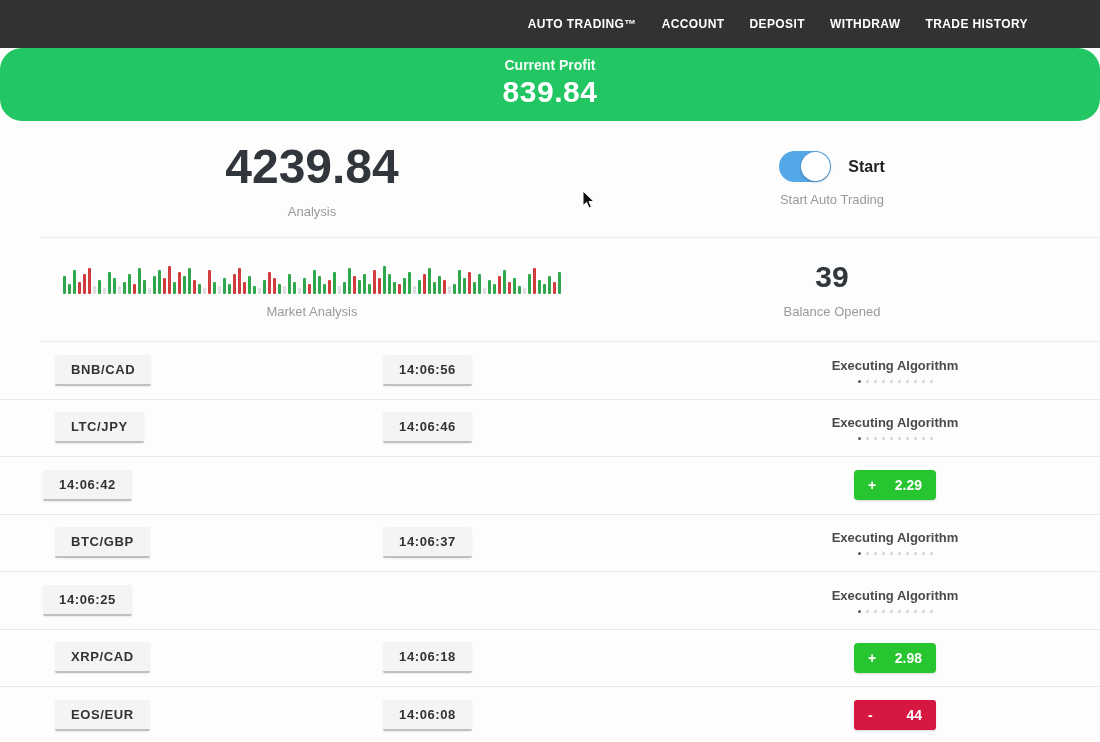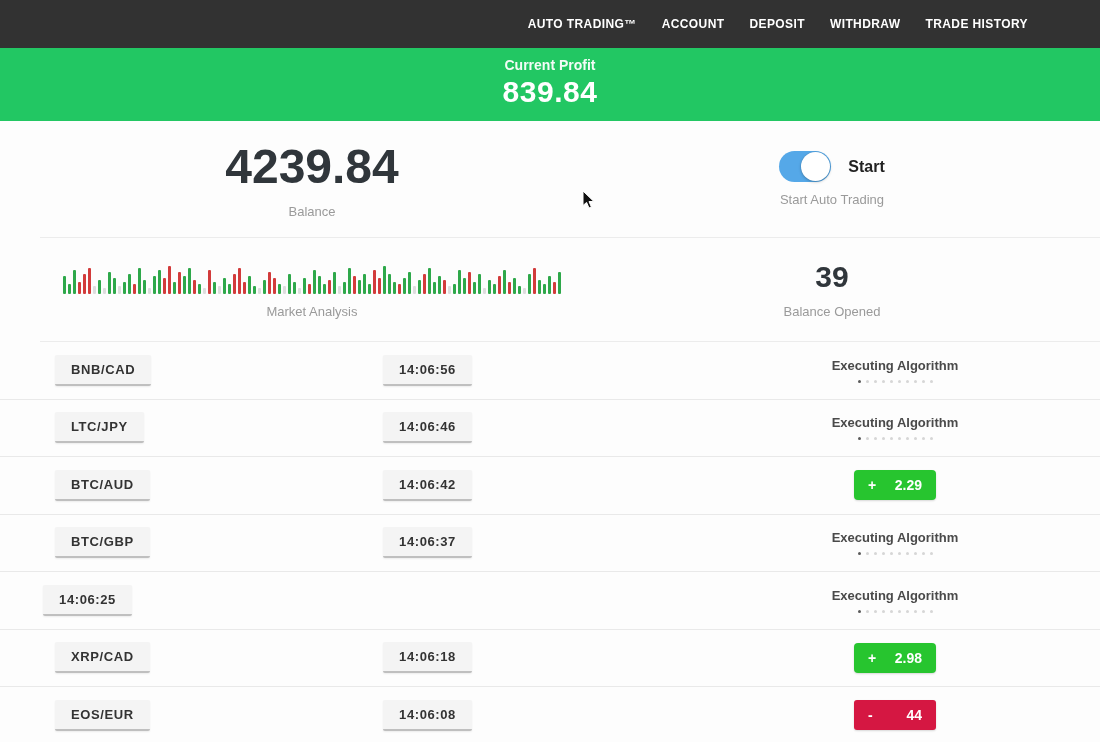--- a/index.html
+++ b/index.html
@@ -15,21 +15,21 @@
     display:flex; align-items:center; justify-content:flex-end;
     gap:25px; padding-right:72px;
   }
   .topnav .nav-item {
     color:#ffffff; font-size:12px; font-weight:bold;
     letter-spacing:.4px; cursor:pointer; white-space:nowrap;
   }
   
   .banner {
     height:73px; background:var(--banner-green);
-    color:#ffffff; text-align:center; padding-top:9px;
+    color:#ffffff; text-align:center; padding-top:9px;border-radius:22px;
   }
   .banner .banner-label { font-size:14px; font-weight:bold; opacity:.95; }
   .banner .banner-value { font-size:30px; font-weight:bold; letter-spacing:.5px; margin-top:2px; }
   
   .srow { display:flex; }
   .srow .left  { width:624px; display:flex; flex-direction:column; align-items:center; justify-content:center; }
   .srow .right { width:416px; display:flex; flex-direction:column; align-items:center; justify-content:center; }
   .srow-balance { height:116px; }
   .srow-market  { height:103px; }
   .big-number { font-size:48px; font-weight:bold; color:#30363b; }
@@ -94,21 +94,21 @@
 
 <header class="banner">
   <div class="banner-label">Current Profit</div>
   <div class="banner-value">839.84</div>
 </header>
 
 <section>
   <div class="srow srow-balance">
     <div class="left">
       <div class="big-number">4239.84</div>
-      <div class="sub-label">Balance</div>
+      <div class="sub-label">Analysis</div>
     </div>
     <div class="right">
       <div class="toggle-wrap">
         <div class="toggle">
           <div class="knob"></div>
         </div>
         <span class="toggle-label">Start</span>
       </div>
       <div class="sub-label">Start Auto Trading</div>
     </div>
@@ -265,21 +265,20 @@
           <i></i>
           <i></i>
           <i></i>
           <i></i>
           <i></i>
           <i></i>
         </div>
       </div>
     </div>
     <div class="trade-row">
-      <div class="cell-pair"><span class="chip">BTC/AUD</span></div>
       <div class="cell-time">
         <span class="chip">14:06:42</span>
       </div>
       <div class="cell-status">
         <div class="amount-badge profit">
           <span>+</span>
           <span>2.29</span>
         </div>
       </div>
     </div>

